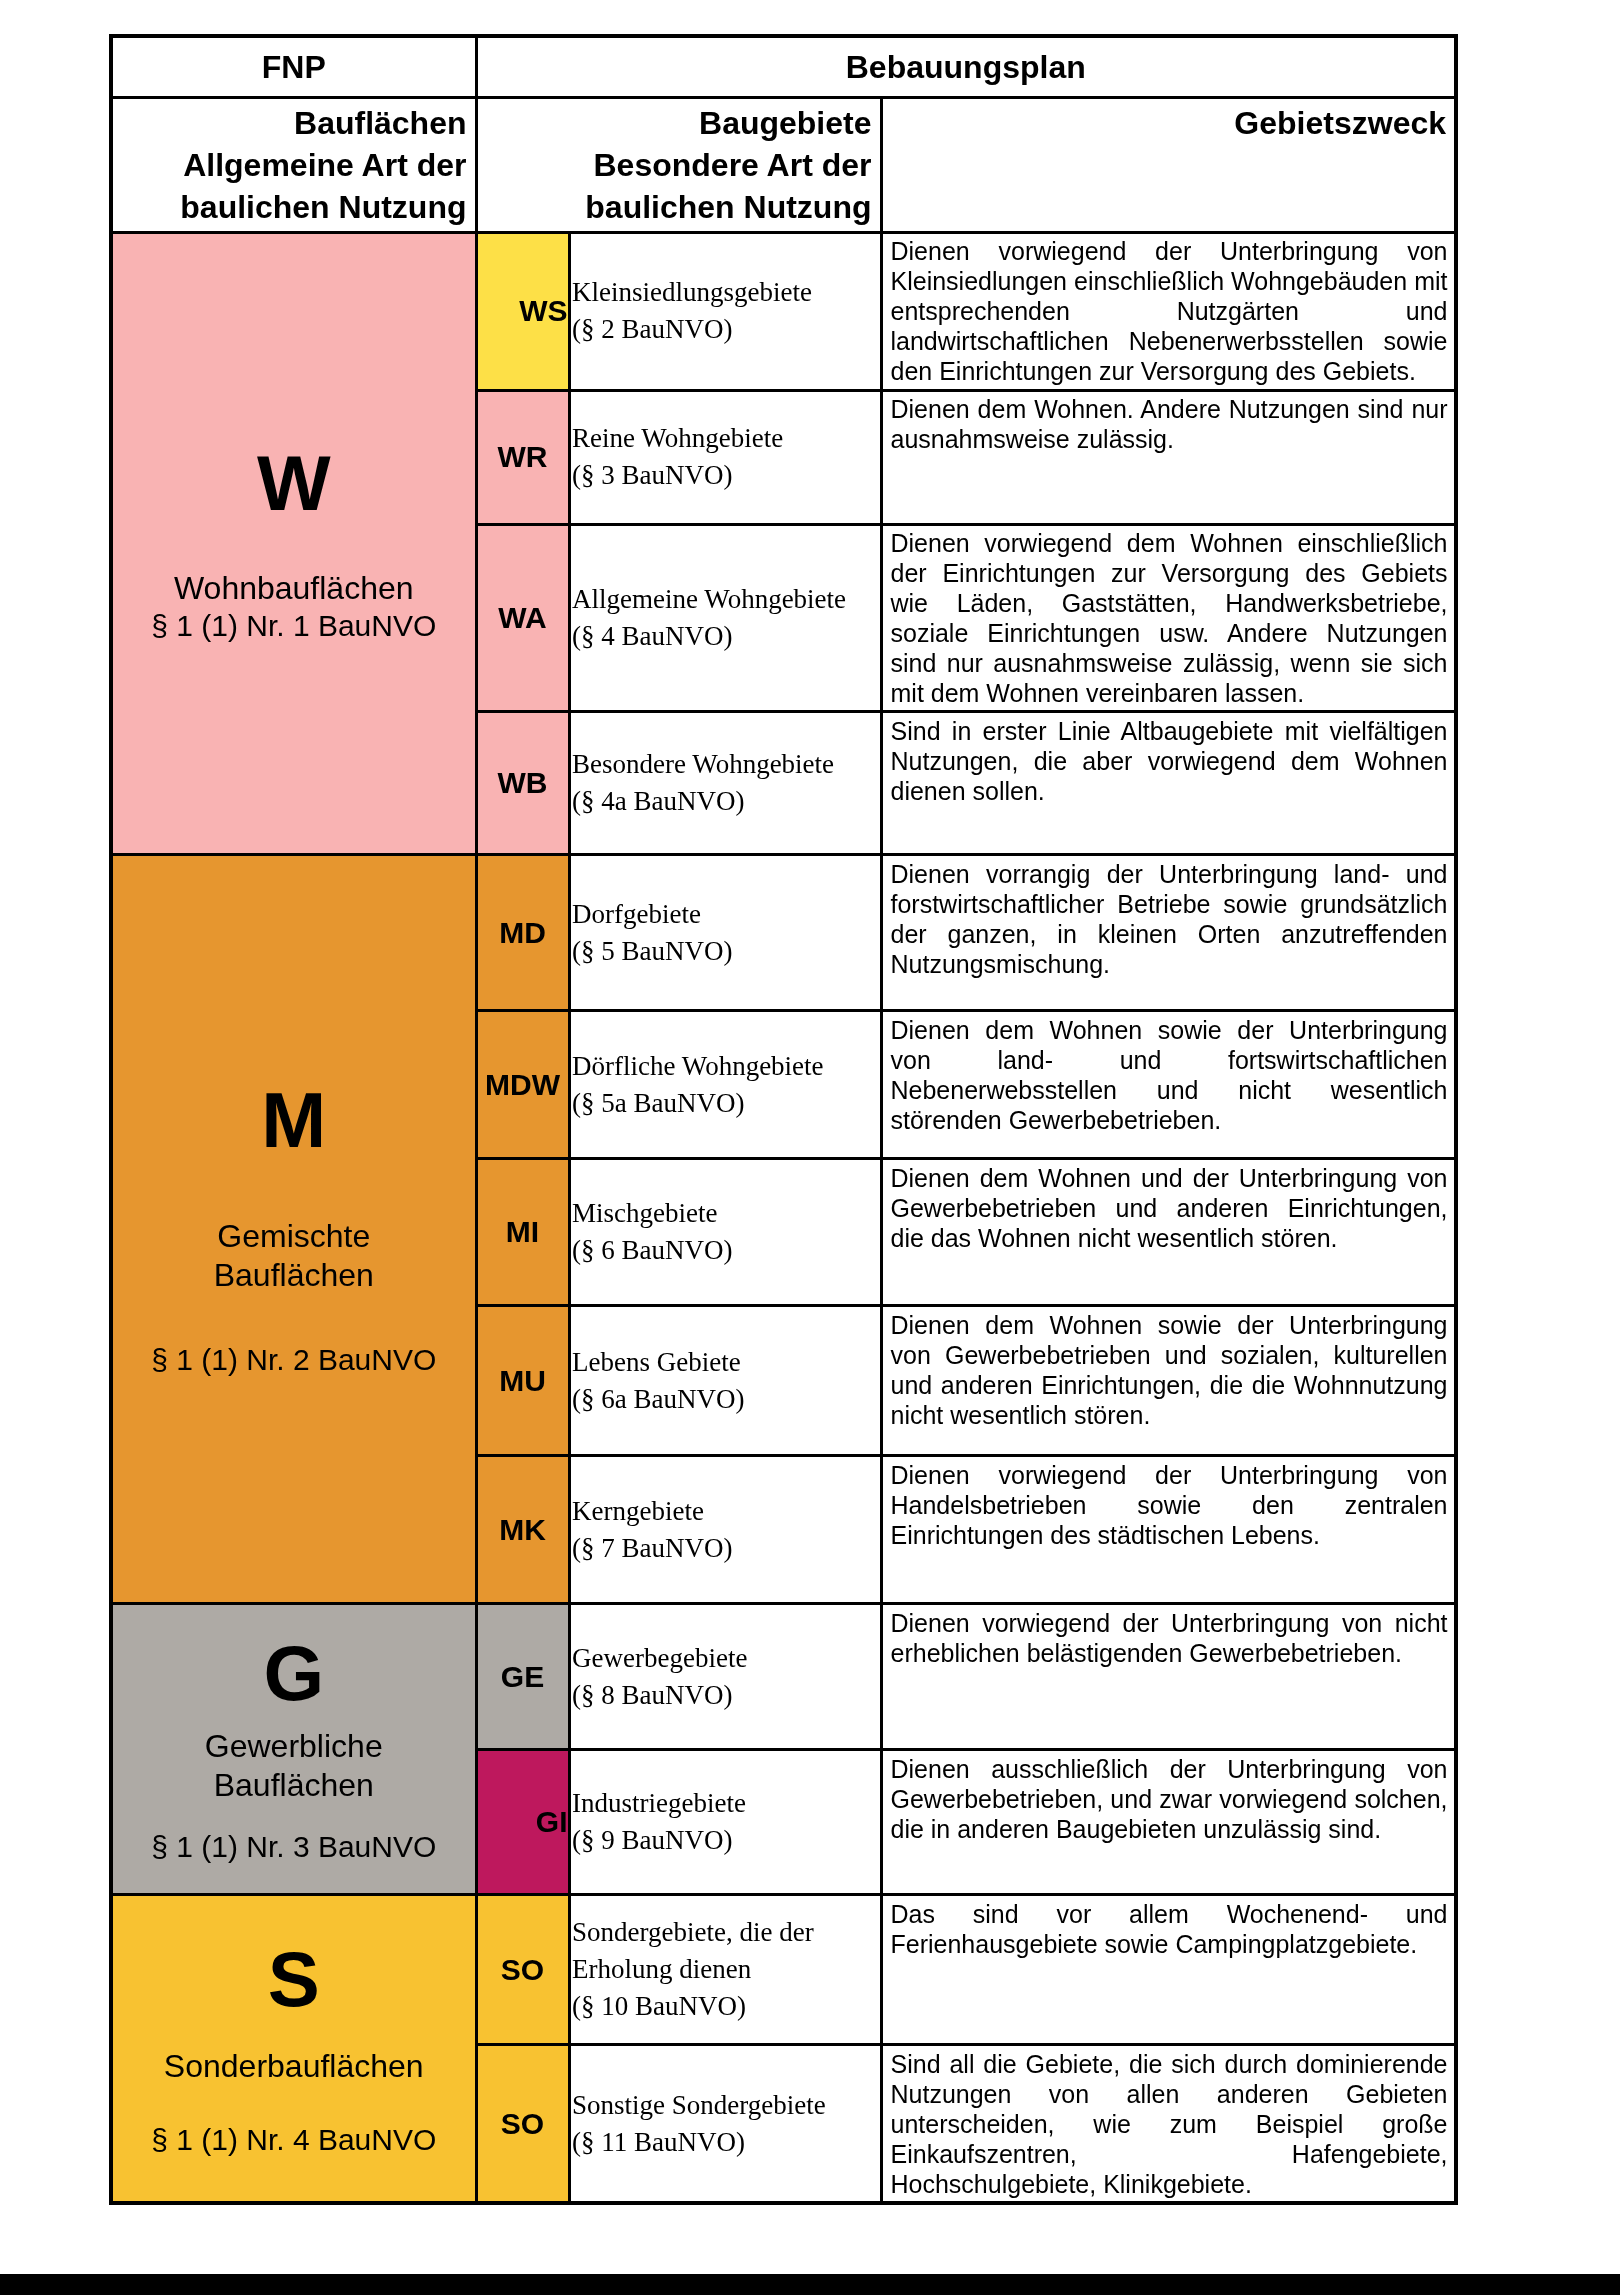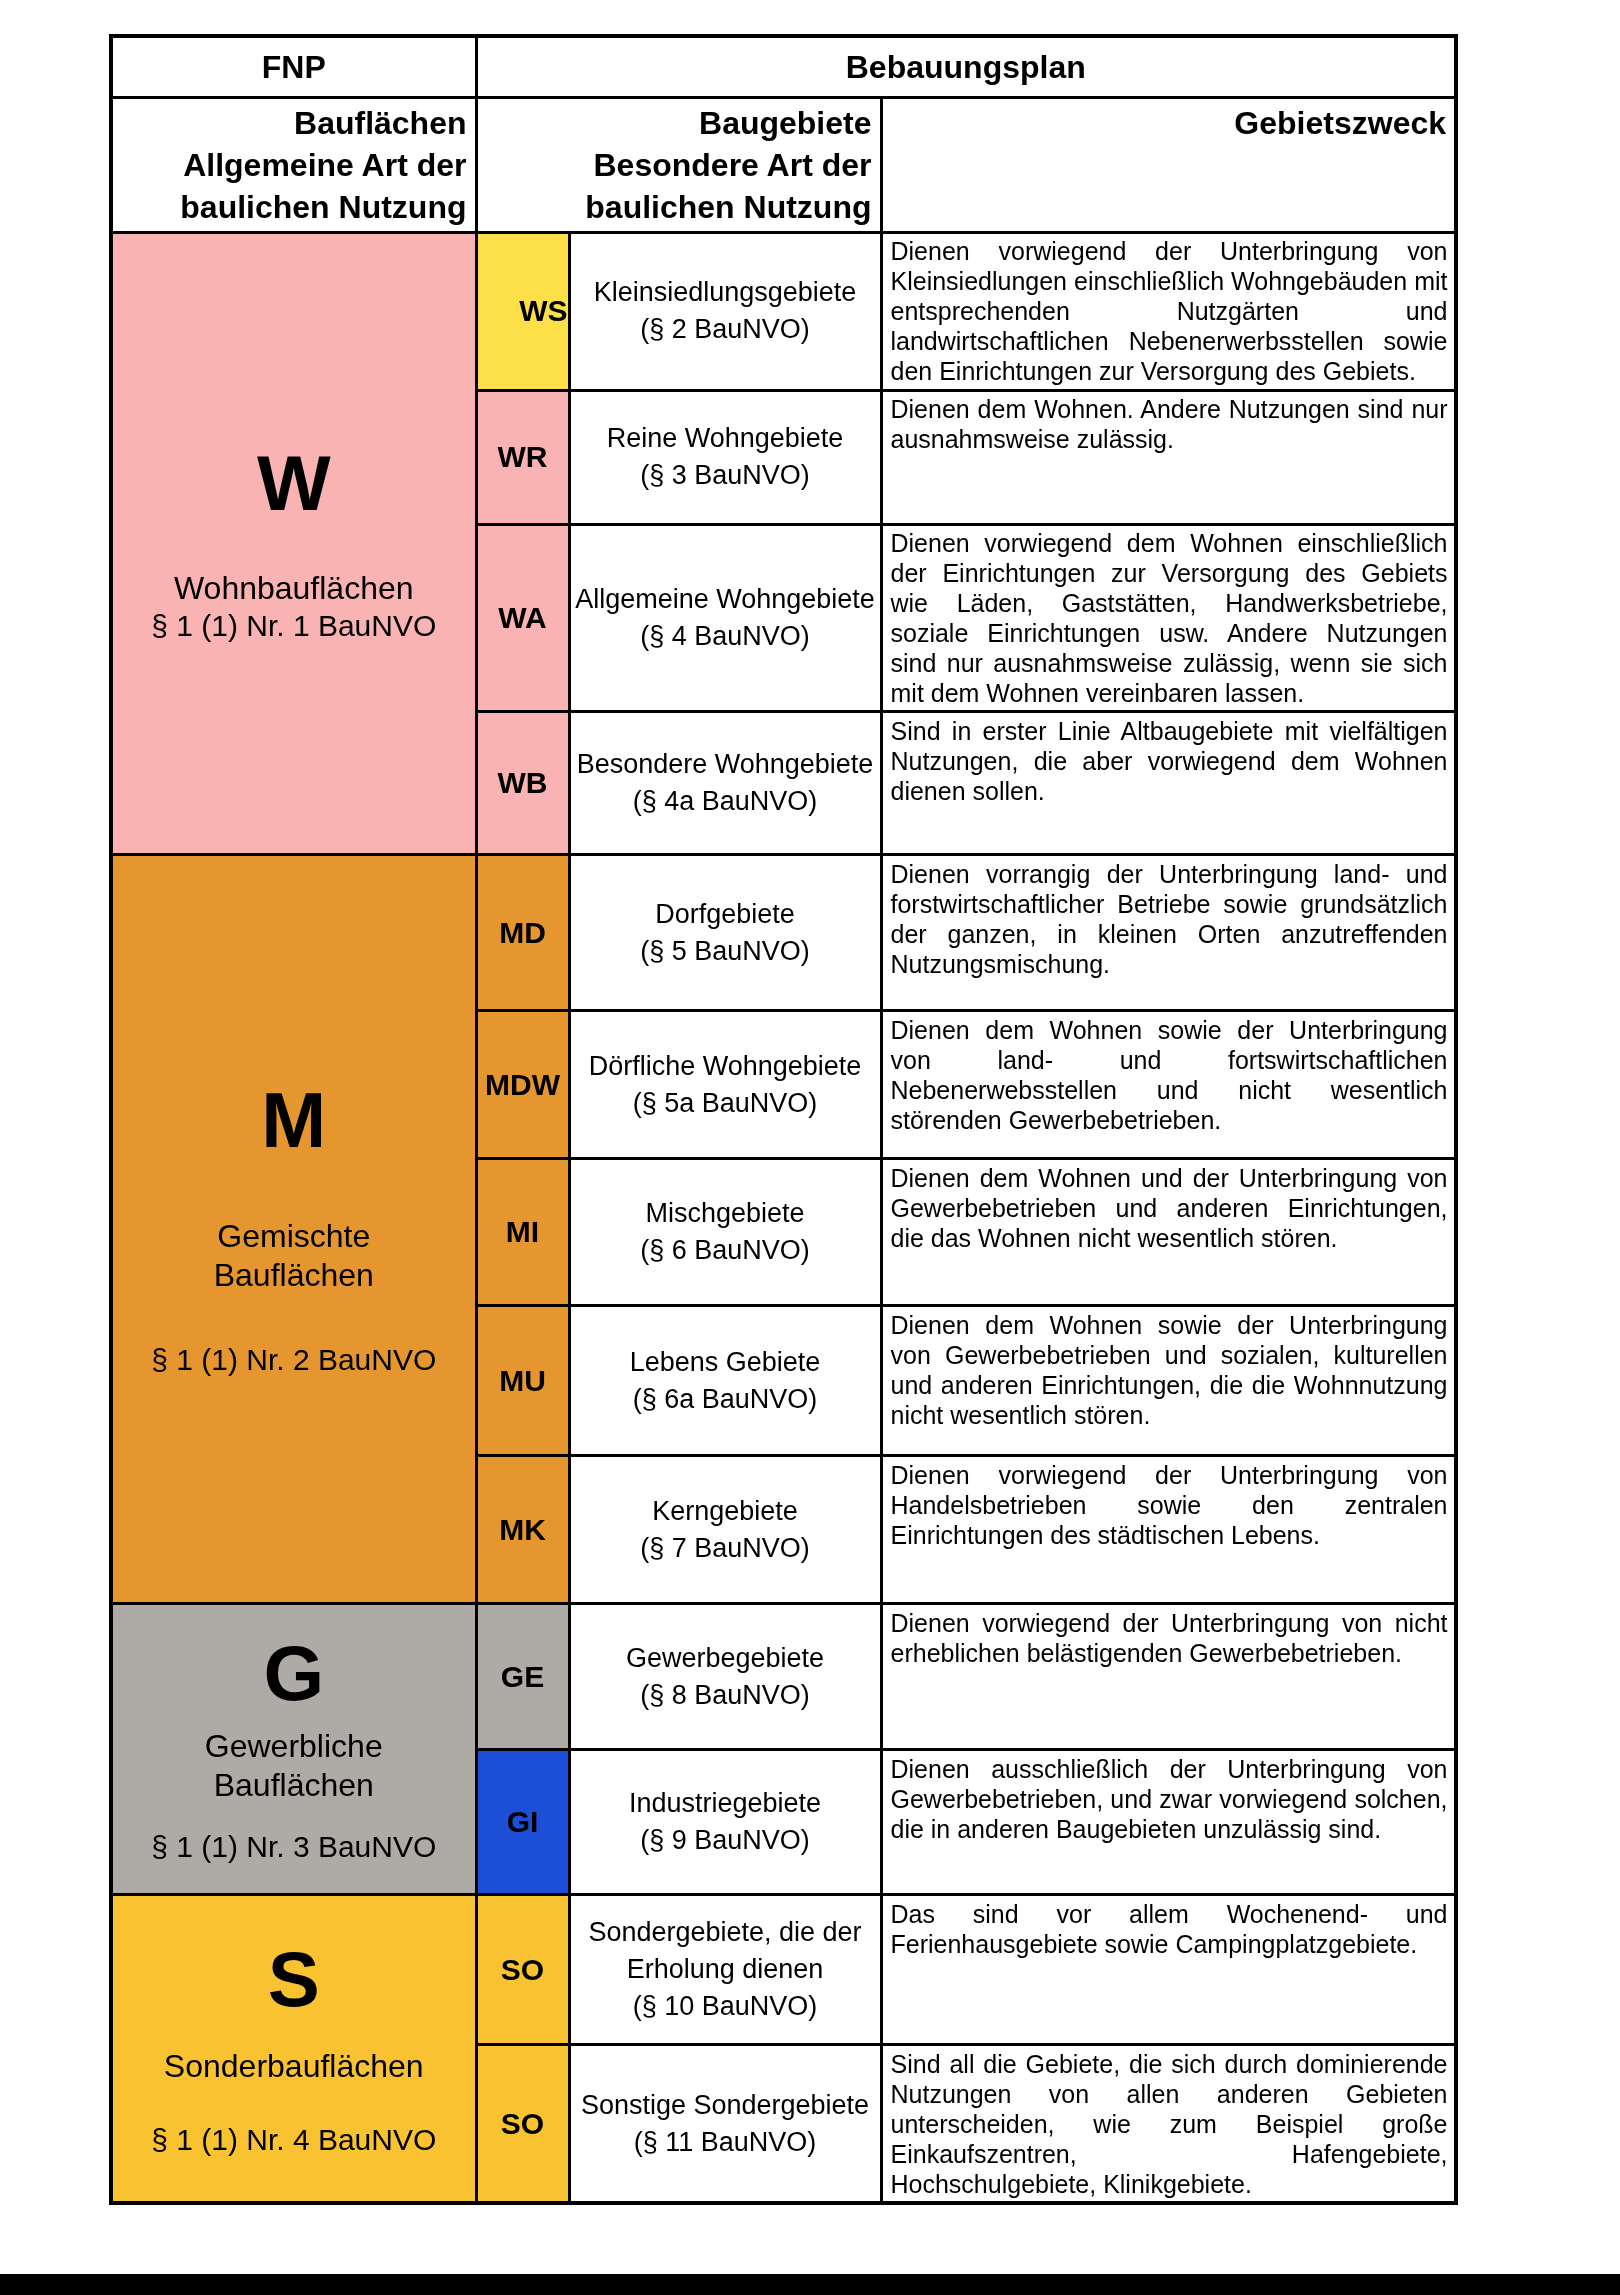--- a/index.html
+++ b/index.html
@@ -36,21 +36,21 @@
   .glaw{font-size:30px;line-height:36px;}
   .gw .gname{margin-top:47px}.gw .glaw{}
   .gm .gname{margin-top:58px}.gm .glaw{margin-top:47px}
   .gg .gname{margin-top:15px}.gg .glaw{margin-top:24px}
   .gs .gname{margin-top:29px}.gs .glaw{margin-top:36px}
 
   
   .abbr{font-weight:bold;font-size:30px;text-align:center;vertical-align:middle;padding:0;}
 
   
-  .bname{font-size:27px;line-height:37px;text-align:center;vertical-align:middle;padding:0 1.6px;background:#fff;}
+  .bname{font-size:27px;line-height:37px;text-align:left;vertical-align:middle;padding:0 1.6px;background:#fff;font-family:Liberation Serif, serif;}
 
   
   .zweck{
     font-size:25px;line-height:30px;text-align:justify;vertical-align:top;
     padding:2.4px 6.5px 2.4px 8px;background:#fff;
   }
 
   .bottom-bar{position:absolute;left:0;bottom:0;width:100%;height:21px;background:#000;}
 </style>
 </head>
@@ -172,21 +172,21 @@
         <div class="glaw">§ 1 (1) Nr. 3 BauNVO</div>
       </td>
       <td class="abbr" style="background-color: rgb(174, 170, 165);">GE</td>
       <td class="bname">
         <div>Gewerbegebiete</div>
         <div>(§ 8 BauNVO)</div>
       </td>
       <td class="zweck">Dienen vorwiegend der Unterbringung von nicht erheblichen belästigenden Gewerbebetrieben.</td>
     </tr>
     <tr class="r-gi">
-      <td class="abbr" style="background-color: #1d4ed8;">GI</td>
+      <td class="abbr" style="background-color: #be185d; text-align: right;">GI</td>
       <td class="bname">
         <div>Industriegebiete</div>
         <div>(§ 9 BauNVO)</div>
       </td>
       <td class="zweck">Dienen ausschließlich der Unterbringung von Gewerbebetrieben, und zwar vorwiegend solchen, die in anderen Baugebieten unzulässig sind.</td>
     </tr>
 
     <tr class="r-so1">
       <td class="group gs" rowspan="2" style="background-color: rgb(248, 194, 49);">
         <div class="gletter">S</div>

